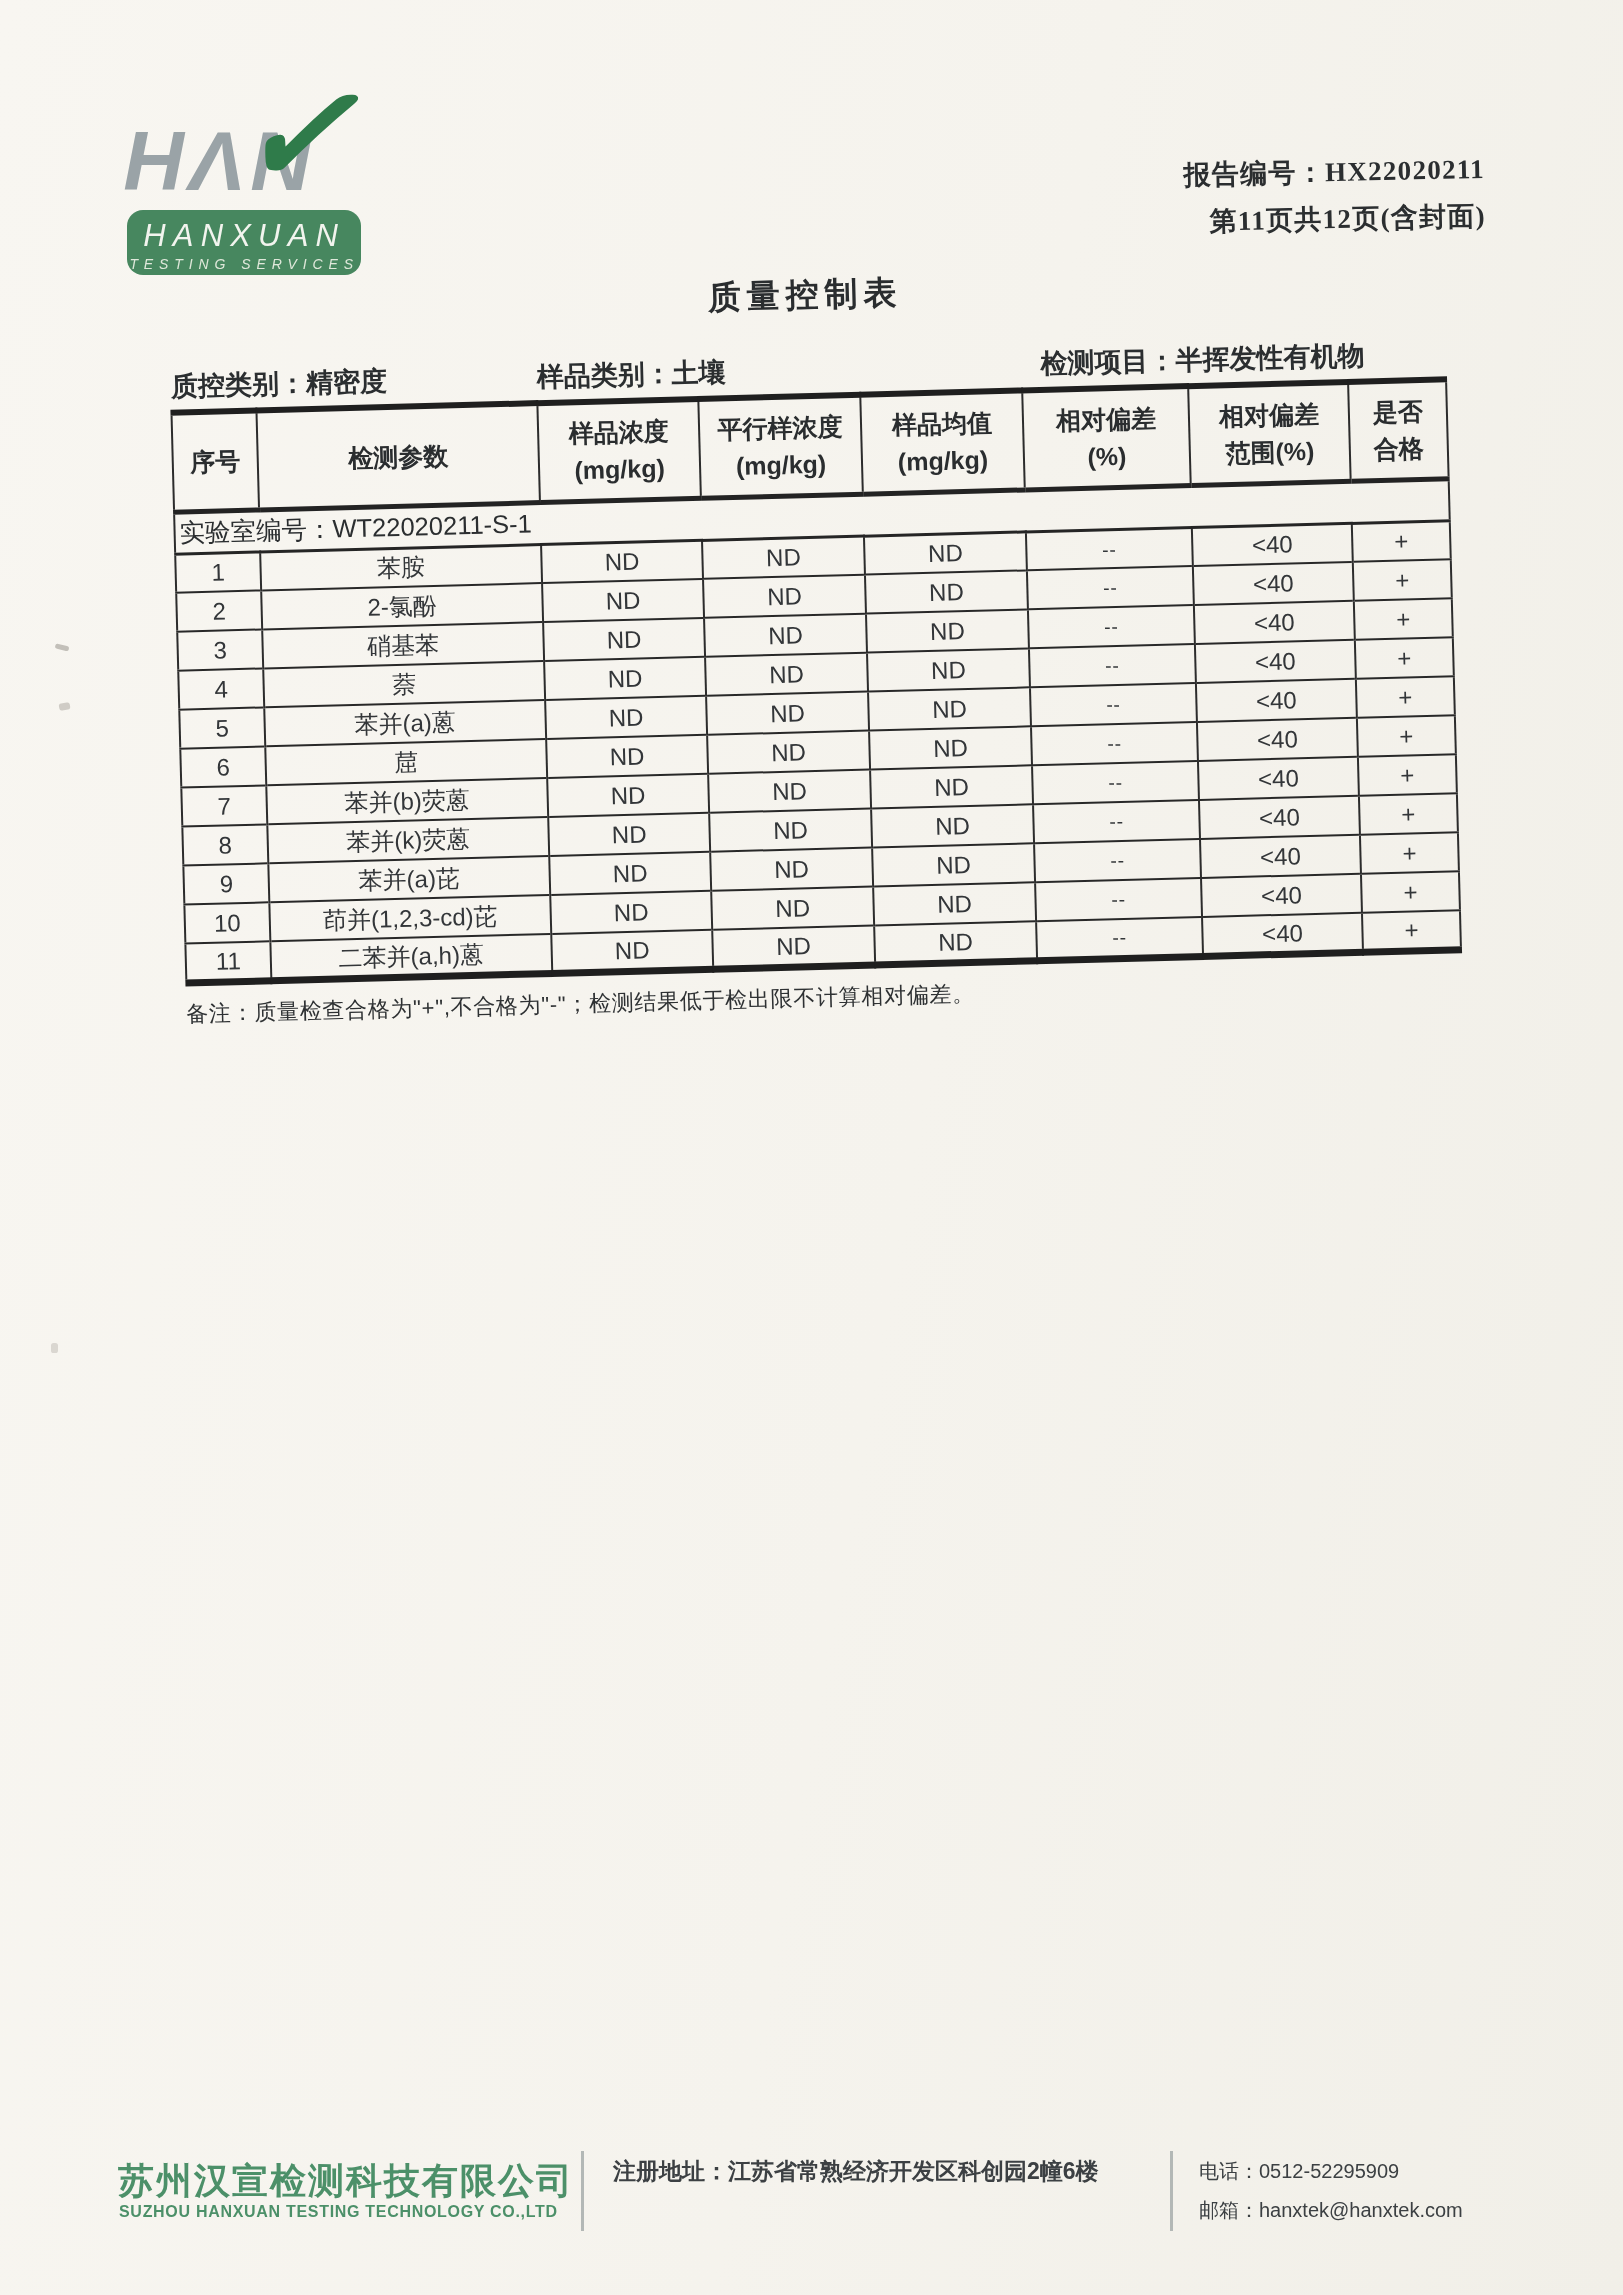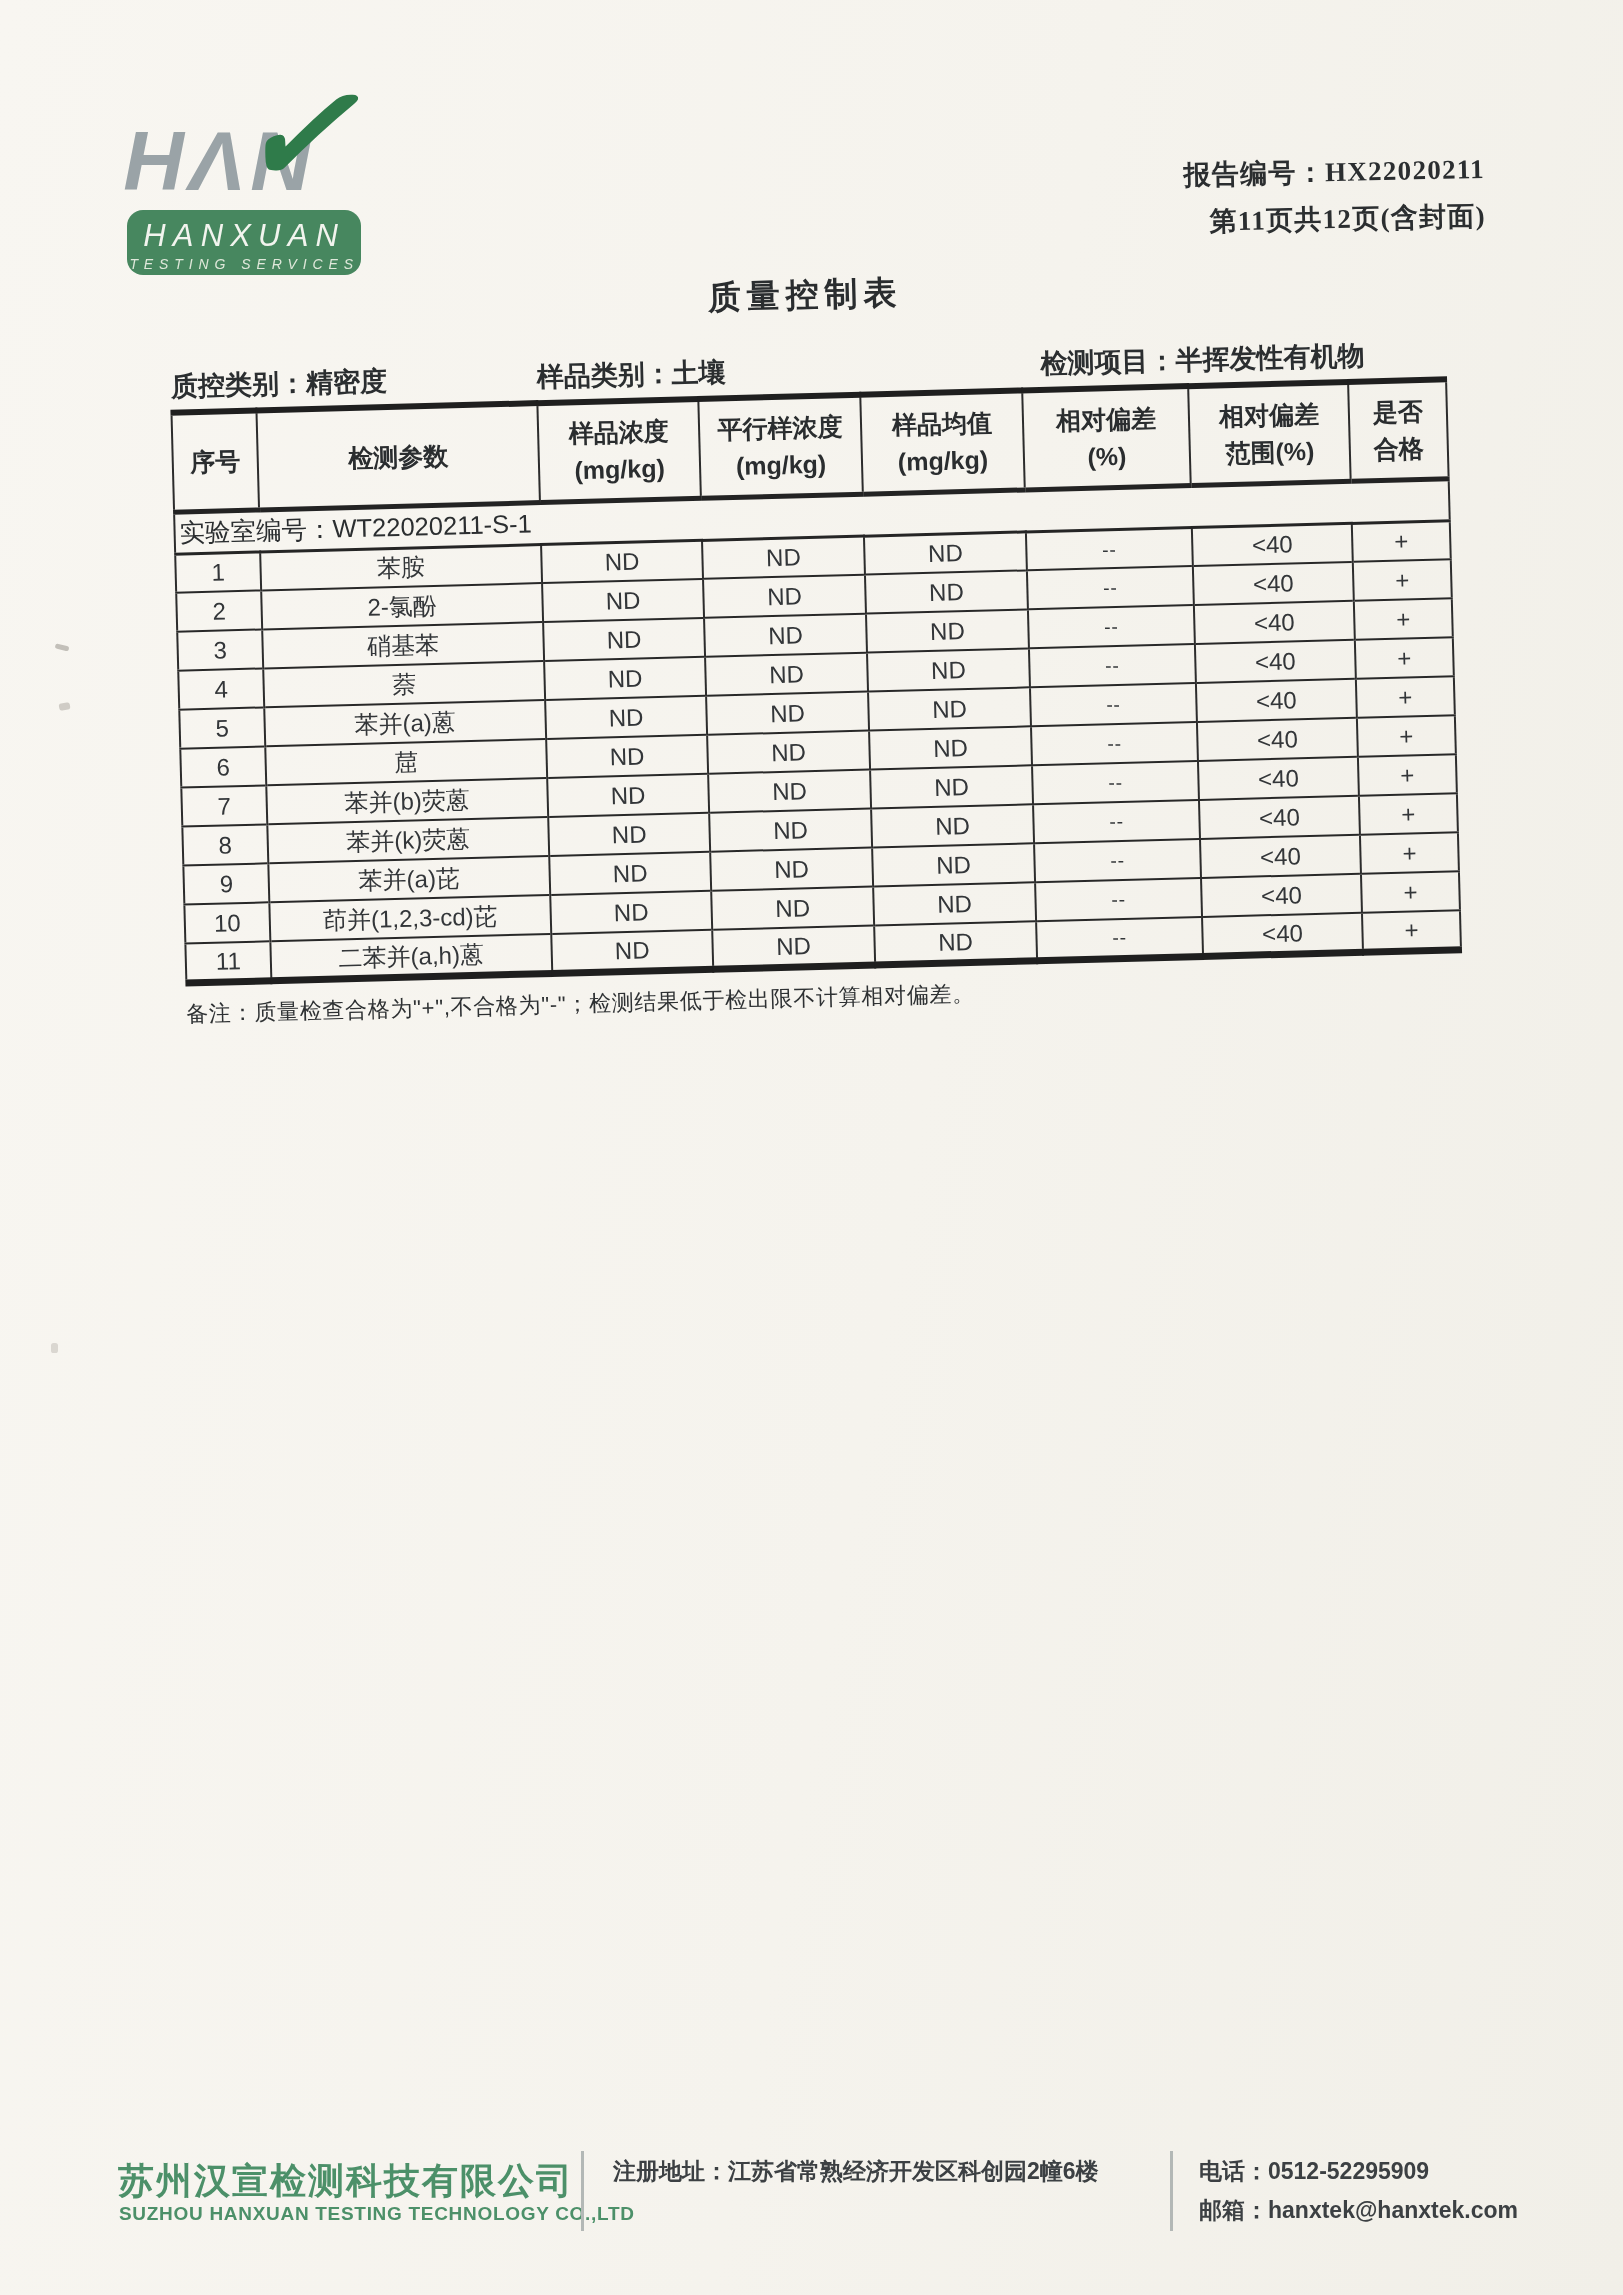--- a/index.html
+++ b/index.html
@@ -60,28 +60,28 @@
   
   .artifact { position:absolute; background:#8e8a82; border-radius:2.6px; }
   .a1 { left:55px;  top:645px;  width:14.4px; height:5.2px;  opacity:.5; transform:rotate(14deg); }
   .a2 { left:59px;  top:703px; width:10.5px; height:6.5px; opacity:.38; transform:rotate(-10deg); }
   .a3 { left:51px;  top:1343px; width:7.2px; height:9.8px; opacity:.28; }
 
   
   .footer { position:absolute; left:0; top:2140px; width:1623px; height:118px;padding-left:32px; }
   .company-cn { position:absolute; left:118px; top:17px; font-size:36px; font-weight:700;
     color:#4c9069; letter-spacing:2px; white-space:nowrap; }
-  .company-en { position:absolute; left:119px; top:63px; font-size:19px; font-weight:600;
+  .company-en { position:absolute; left:119px; top:63px; font-size:16px; font-weight:600;
     color:#4c9069; letter-spacing:0.7px; white-space:nowrap; }
   .fdiv { position:absolute; top:10.5px; width:2.6px; height:80px; background:#b3b8b6; }
   .fdiv1 { left:581px; }
   .fdiv2 { left:1170px; }
   .addr-block { position:absolute; left:613px; top:11.8px; font-size:23px; font-weight:600;
     color:#3c4043; line-height:39px; white-space:nowrap; }
-  .contact-block { position:absolute; left:1199px; top:11.8px; font-size:23px; font-weight:700;
+  .contact-block { position:absolute; left:1199px; top:11.8px; font-size:20px; font-weight:400;
     color:#3c4043; line-height:39px; white-space:nowrap; }
 </style>
 </head>
 <body>
 
 <div class="page">
 
   <div class="logo">
     <div class="logo-letters">
       <span class="lh">H</span><span class="la">Λ</span><span class="ln">N</span>

